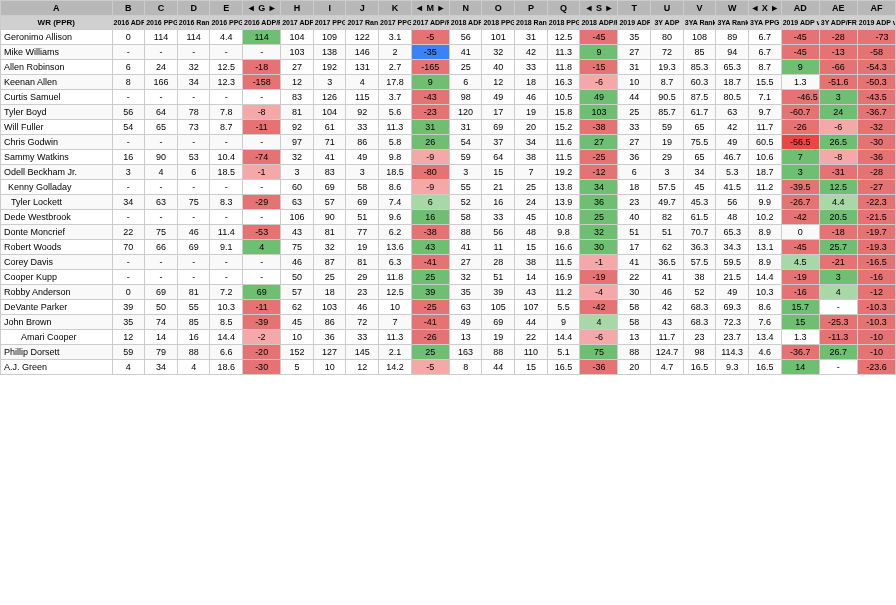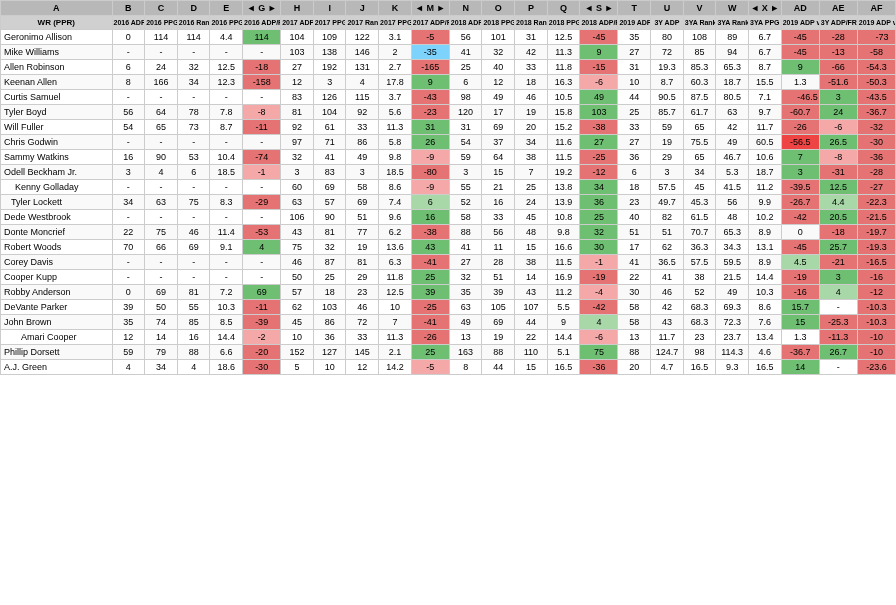--- a/index.html
+++ b/index.html
@@ -126,21 +126,21 @@
         <td style="text-align: left; padding-left: 3px;">Mike Williams</td>
         <td>-</td>
         <td>-</td>
         <td>-</td>
         <td>-</td>
         <td>-</td>
         <td>103</td>
         <td>138</td>
         <td>146</td>
         <td>2</td>
-        <td style="background-color: #7dd3fc;">-35</td>
+        <td style="background-color: #3b82f6;">-35</td>
         <td>41</td>
         <td>32</td>
         <td>42</td>
         <td>11.3</td>
         <td style="background-color: rgb(111, 191, 115);">9</td>
         <td>27</td>
         <td>72</td>
         <td>85</td>
         <td>94</td>
         <td>6.7</td>
@@ -350,21 +350,21 @@
         <td>6</td>
         <td>3</td>
         <td>34</td>
         <td>5.3</td>
         <td>18.7</td>
         <td style="background-color: rgb(111, 191, 115);">3</td>
         <td style="background-color: rgb(229, 115, 115);">-31</td>
         <td style="background-color: rgb(229, 115, 115);">-28</td>
       </tr>
       <tr style="background-color: rgb(255, 255, 255);">
-        <td style="text-align: left; padding-left: 14px;">Kenny Golladay</td>
+        <td style="text-align: left; padding-left: 7px;">Kenny Golladay</td>
         <td>-</td>
         <td>-</td>
         <td>-</td>
         <td>-</td>
         <td>-</td>
         <td>60</td>
         <td>69</td>
         <td>58</td>
         <td>8.6</td>
         <td style="background-color: rgb(244, 169, 168);">-9</td>

